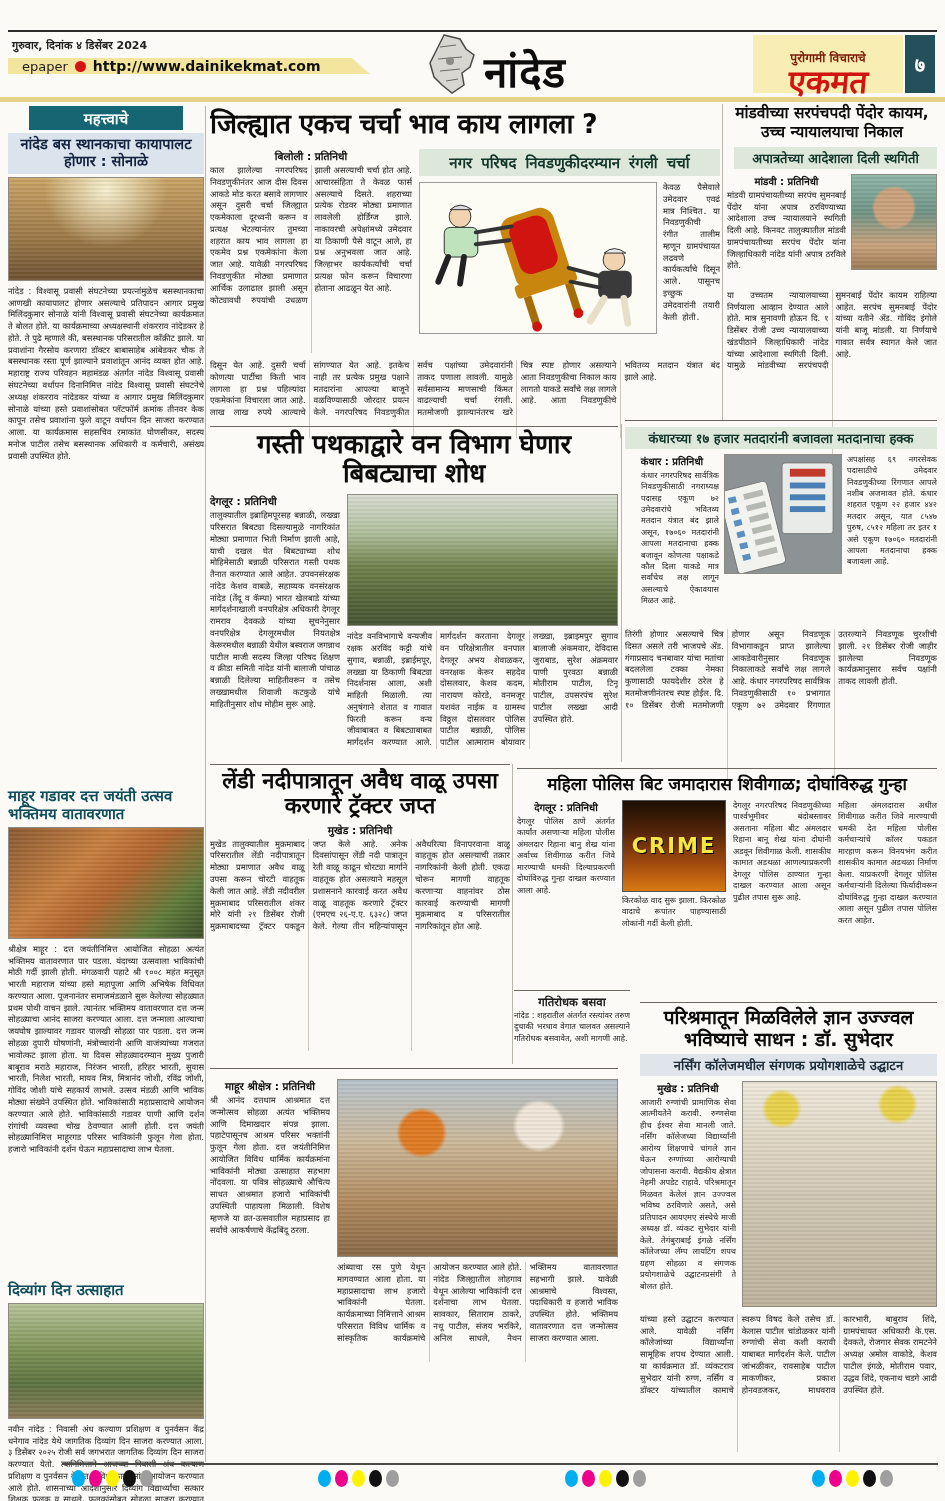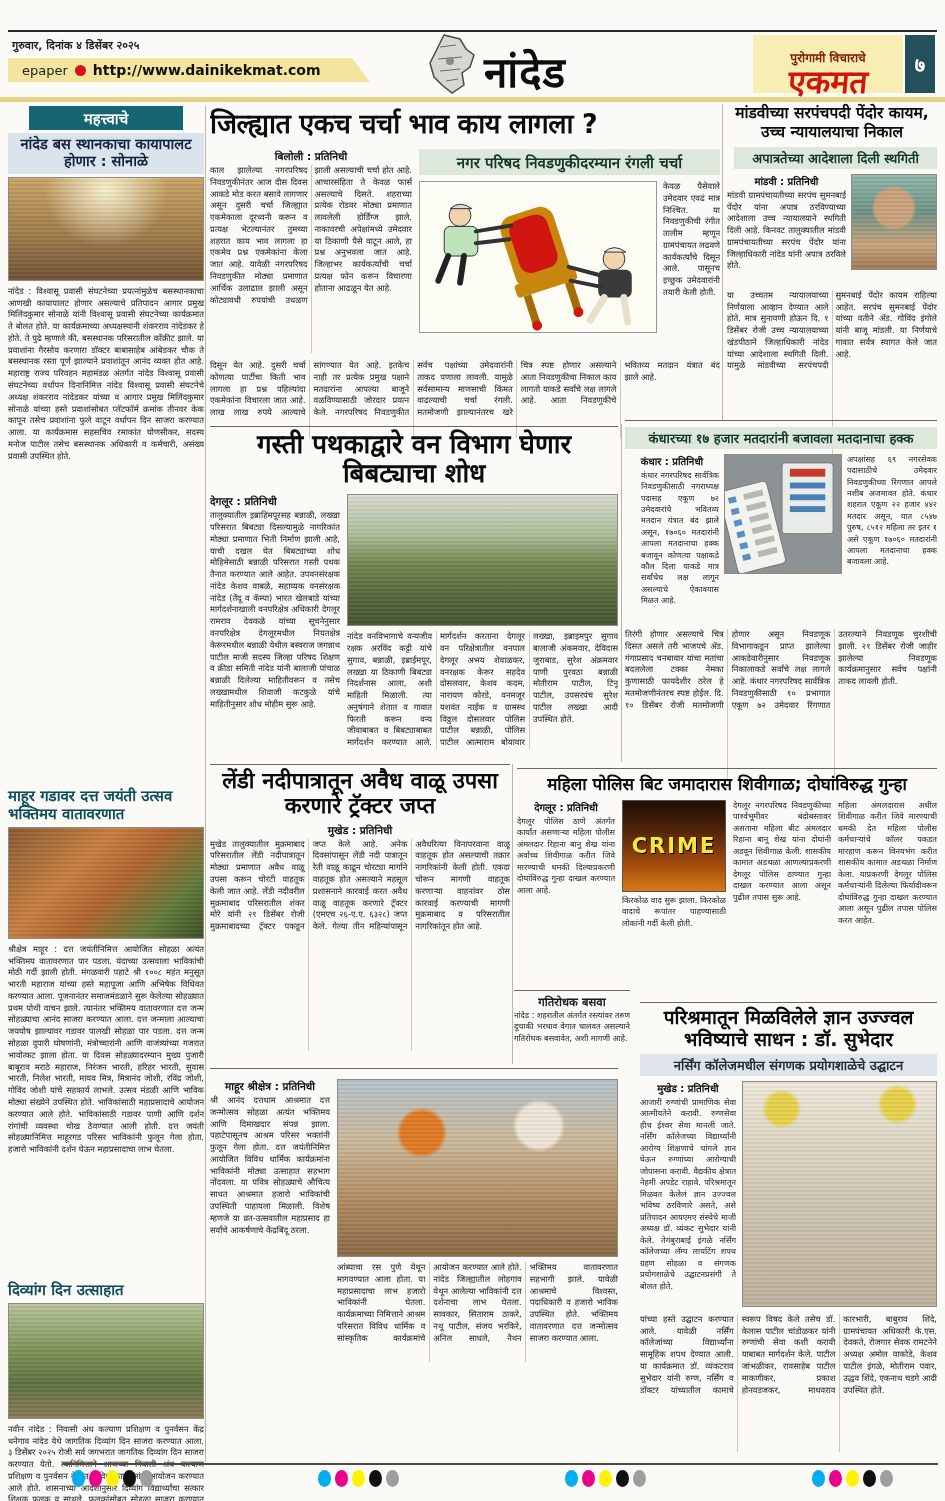--- a/index.html
+++ b/index.html
@@ -52,23 +52,23 @@
   .dot { width:13px; height:17px; border-radius:50%; }
   .dot.c { background:#00adee; } .dot.m { background:#ec008c; } .dot.y { background:#fff200; }
   .dot.k { background:#111111; } .dot.g { background:#9e9e9e; }
 </style>
 </head>
 <body>
 
 <div id="page">
 
   <div class="abs rule-h" style="left:8px; top:30px; width:929px;"></div>
-  <div class="abs date" style="left:12px; top:37px;">गुरुवार, दिनांक ४ डिसेंबर २०२५</div>
-
-  <div class="abs epaper-bar" style="left:8px; top:58px; width:362px; height:24px;">
+  <div class="abs date" style="left:12px; top:37px;">गुरुवार, दिनांक ४ डिसेंबर 2024</div>
+
+  <div class="abs epaper-bar" style="left:8px; top:58px; width:362px; height:16px;">
     <span class="lbl">epaper</span>
     <span class="epaper-dot"></span>
     <span class="url">http://www.dainikekmat.com</span>
   </div>
 
   <svg class="abs" style="left:426px; top:33px;" width="52" height="62" viewBox="0 0 52 62">
     <path d="M18 2 L34 6 L40 16 L48 22 L44 34 L36 40 L38 52 L26 60 L16 52 L8 44 L4 30 L10 18 Z" fill="#d8d6d0" stroke="#4a4a48" stroke-width="1.5"></path>
     <path d="M14 14 L30 12 M12 26 L36 24 M14 38 L34 36 M20 48 L32 46" stroke="#6a6a66" stroke-width="1"></path>
     <circle cx="24" cy="28" r="4" fill="#8a8a86"></circle>
   </svg>
@@ -100,21 +100,21 @@
 
   <div class="abs rule-v" style="left:205px; top:106px; height:1356px;"></div>
 
   <div class="story" style="left:210px; top:104px; width:510px;">
     <div class="headline nowrap" style="font-size:27px; letter-spacing:-0.5px;">जिल्ह्यात एकच चर्चा भाव काय लागला ?</div>
     <div style="display:flex; gap:7px; margin-top:8px;">
       <div style="width:202px;">
         <div class="byline">बिलोली : प्रतिनिधी</div>
         <div class="bodytext cols2" style="height:188px;">काल झालेल्या नगरपरिषद निवडणुकीनंतर आज दीस दिवस आकडे मोड करत बसावे लागणार असून दुसरी चर्चा जिल्ह्यात एकमेकाला दूरध्वनी करून व प्रत्यक्ष भेटल्यानंतर तुमच्या शहरात काय भाव लागला हा एकमेव प्रश्न एकमेकांना केला जात आहे. यावेळी नगरपरिषद निवडणुकीत मोठ्या प्रमाणात आर्थिक उलाढाल झाली असून कोट्यावधी रुपयांची उधळण झाली असल्याची चर्चा होत आहे. आचारसंहिता ते केवळ फार्स असल्याचे दिसते. शहराच्या प्रत्येक रोडवर मोठ्या प्रमाणात लावलेली होर्डिंग्ज झाले. नाकावरची अपेक्षांमध्ये उमेदवार या ठिकाणी पैसे वाटून आले, हा प्रश्न अनुभवला जात आहे. जिल्हाभर कार्यकर्त्यांची चर्चा प्रत्यक्ष फोन करून विचारणा होताना आढळून येत आहे.</div>
       </div>
-      <div style="flex:1;">
+      <div style="flex:1;font-family:Liberation Mono, monospace;">
         <div class="subhead" style="font-size:15px; padding:3px 2px;">नगर परिषद निवडणुकीदरम्यान रंगली चर्चा</div>
         <div style="display:flex; gap:6px; margin-top:6px;">
           <svg width="238" height="152" viewBox="0 0 238 152" style="border:1px solid #999; background:#fdfcf4; flex:none;">
             <g transform="rotate(-18 119 80)">
               <rect x="92" y="28" width="56" height="76" rx="14" fill="#c8860f"></rect>
               <rect x="100" y="34" width="40" height="56" rx="12" fill="#d01510"></rect>
               <rect x="88" y="96" width="64" height="14" rx="4" fill="#c8860f"></rect>
               <rect x="94" y="110" width="8" height="30" fill="#a56d0a"></rect>
               <rect x="138" y="110" width="8" height="30" fill="#a56d0a"></rect>
               <circle cx="98" cy="142" r="5" fill="#d01510"></circle>

